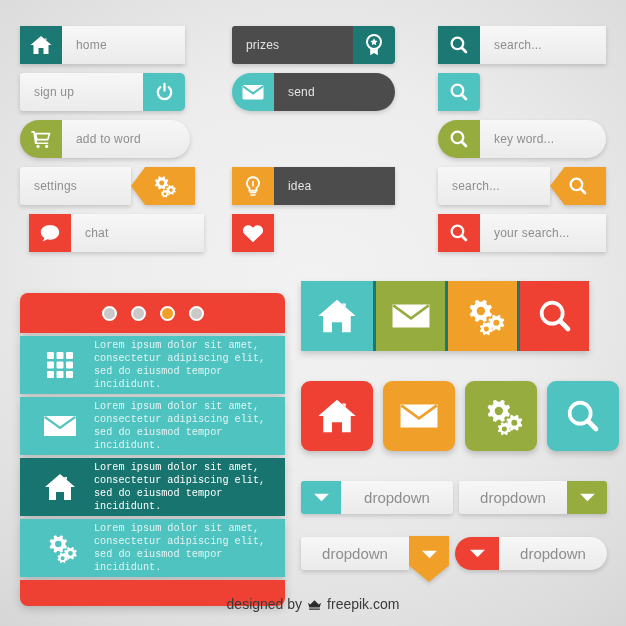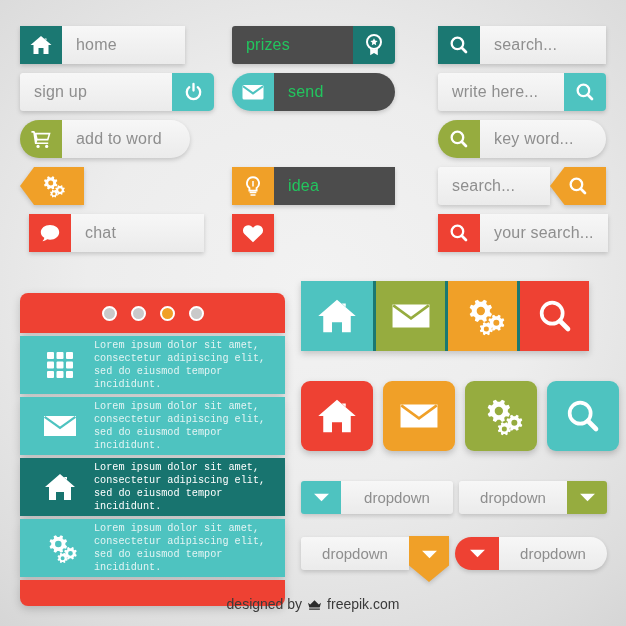--- a/index.html
+++ b/index.html
@@ -25,26 +25,26 @@
   .ic {
     width: 42px;
     display: flex; align-items: center; justify-content: center;
     flex: none;
     color: #fff;
   }
   .lbl {
     flex: 1 1 auto;
     display: flex; align-items: center;
     padding: 2px 14px;
-    font-size: 16px;
+    font-size: 12px;
     letter-spacing: .2px;
     white-space: nowrap;
   }
   .light  { background: linear-gradient(#f7f7f7, #ebebeb); color: #8e8e8e; }
-  .dark   { background: #4c4c4c; color: #22c55e; }
+  .dark   { background: #4c4c4c; color: #e5e5e5; }
 
   
   .c-teal-d { background: #1b7872; }
   .c-teal   { background: #4ec3c0; }
   .c-green  { background: #96ac3f; }
   .c-orange { background: #f0a028; }
   .c-red    { background: #ee4133; }
 
   svg { display: block; }
   .ws { fill: #fff; }
@@ -100,21 +100,21 @@
 
   <div class="btn" style="left:20px; top:26px; width:165px;">
     <span class="ic c-teal-d">
       <svg width="24" height="24" viewBox="0 0 24 24">
           <path class="ws" d="M12 3 1.5 12h3v9h5v-6h5v6h5v-9h3L12 3zm5.5 2.2v2.1l-2.2-1.9h2.2z"></path>
         </svg>
     </span>
     <span class="lbl light">home</span>
   </div>
 
-  <div class="btn" style="left:20px; top:73px; width:194px;">
+  <div class="btn" style="left:20px; top:73px; width:165px;">
     <span class="lbl light" style="border-radius:3px 0 0 3px;">sign up</span>
     <span class="ic c-teal" style="border-radius:0 5px 5px 0;">
       <svg width="23" height="23" viewBox="0 0 24 24">
           <path fill="none" stroke="#fff" stroke-width="2.4" stroke-linecap="round" d="M7.6 6.4a7 7 0 1 0 8.8 0"></path>
           <path stroke="#fff" stroke-width="2.4" stroke-linecap="round" d="M12 3v7"></path>
         </svg>
     </span>
   </div>
 
   <div class="btn" style="left:20px; top:120px; width:170px;">
@@ -122,20 +122,21 @@
       <svg width="23" height="23" viewBox="0 0 24 24">
           <path class="ws" d="M1.5 3h3l1 2h16l-2.4 8H7.6L7 15h12v1.7H5.2L3.4 5H1.5V3zm5.4 3.7 1 4.6h10l1.4-4.6H6.9z"></path>
           <circle class="ws" cx="8.4" cy="19.3" r="1.7"></circle>
           <circle class="ws" cx="17.4" cy="19.3" r="1.7"></circle>
         </svg>
     </span>
     <span class="lbl light rnd-r">add to word</span>
   </div>
 
   <div class="btn" style="left:20px; top:167px; width:175px;">
+    <span class="lbl light" style="border-radius:3px 0 0 3px;">settings</span>
     <span class="ic c-orange arrow-left-wide">
       <svg width="26" height="24" viewBox="0 0 26 24">
         <path class="ws" d="M9.8 2.2 8.1 3l.4 1.7-1 1-1.7-.4-.8 1.7 1.3 1.2v1.4L5 10.8l.8 1.7 1.7-.4 1 1-.4 1.7 1.7.8 1.2-1.3h1.4l1.2 1.3 1.7-.8-.4-1.7 1-1 1.7.4.8-1.7-1.3-1.2V8.2l1.3-1.2-.8-1.7-1.7.4-1-1 .4-1.7-1.7-.8-1.2 1.3h-1.4L9.8 2.2zm1.9 4.3a2.5 2.5 0 1 1 0 5 2.5 2.5 0 0 1 0-5z"></path>
         <path class="ws" d="M19.6 11.2l-1.2.6.3 1.2-.7.7-1.2-.3-.6 1.2.9.9v1l-.9.9.6 1.2 1.2-.3.7.7-.3 1.2 1.2.6.9-.9h1l.9.9 1.2-.6-.3-1.2.7-.7 1.2.3.6-1.2-.9-.9v-1l.9-.9-.6-1.2-1.2.3-.7-.7.3-1.2-1.2-.6-.9.9h-1l-.9-.9zm1.4 3.1a1.8 1.8 0 1 1 0 3.6 1.8 1.8 0 0 1 0-3.6z"></path>
         <path class="ws" d="M13.9 15.7l-1 .5.2 1-.5.5-1-.2-.5 1 .7.7v.8l-.7.7.5 1 1-.2.5.5-.2 1 1 .5.7-.7h.8l.7.7 1-.5-.2-1 .5-.5 1 .2.5-1-.7-.7v-.8l.7-.7-.5-1-1 .2-.5-.5.2-1-1-.5-.7.7h-.8l-.7-.7zm1.1 2.6a1.5 1.5 0 1 1 0 3 1.5 1.5 0 0 1 0-3z"></path>
       </svg>
     </span>
   </div>
 
   <div class="btn" style="left:8px; top:214px; width:175px;margin-left:21px;">
@@ -192,21 +193,20 @@
     <span class="ic c-teal-d">
       <svg width="22" height="22" viewBox="0 0 24 24">
           <circle cx="10.3" cy="10.3" r="6.3" fill="none" stroke="#fff" stroke-width="2.5"></circle>
           <path stroke="#fff" stroke-width="3" stroke-linecap="round" d="M15 15l4.6 4.6"></path>
         </svg>
     </span>
     <span class="lbl light">search...</span>
   </div>
 
   <div class="btn" style="left:438px; top:73px; width:168px;">
-    <span class="lbl light" style="border-radius:3px 0 0 3px;">write here...</span>
     <span class="ic c-teal" style="border-radius:0 4px 4px 0;">
       <svg width="22" height="22" viewBox="0 0 24 24">
           <circle cx="10.3" cy="10.3" r="6.3" fill="none" stroke="#fff" stroke-width="2.5"></circle>
           <path stroke="#fff" stroke-width="3" stroke-linecap="round" d="M15 15l4.6 4.6"></path>
         </svg>
     </span>
   </div>
 
   <div class="btn" style="left:438px; top:120px; width:168px;">
     <span class="ic c-green rnd-l">

